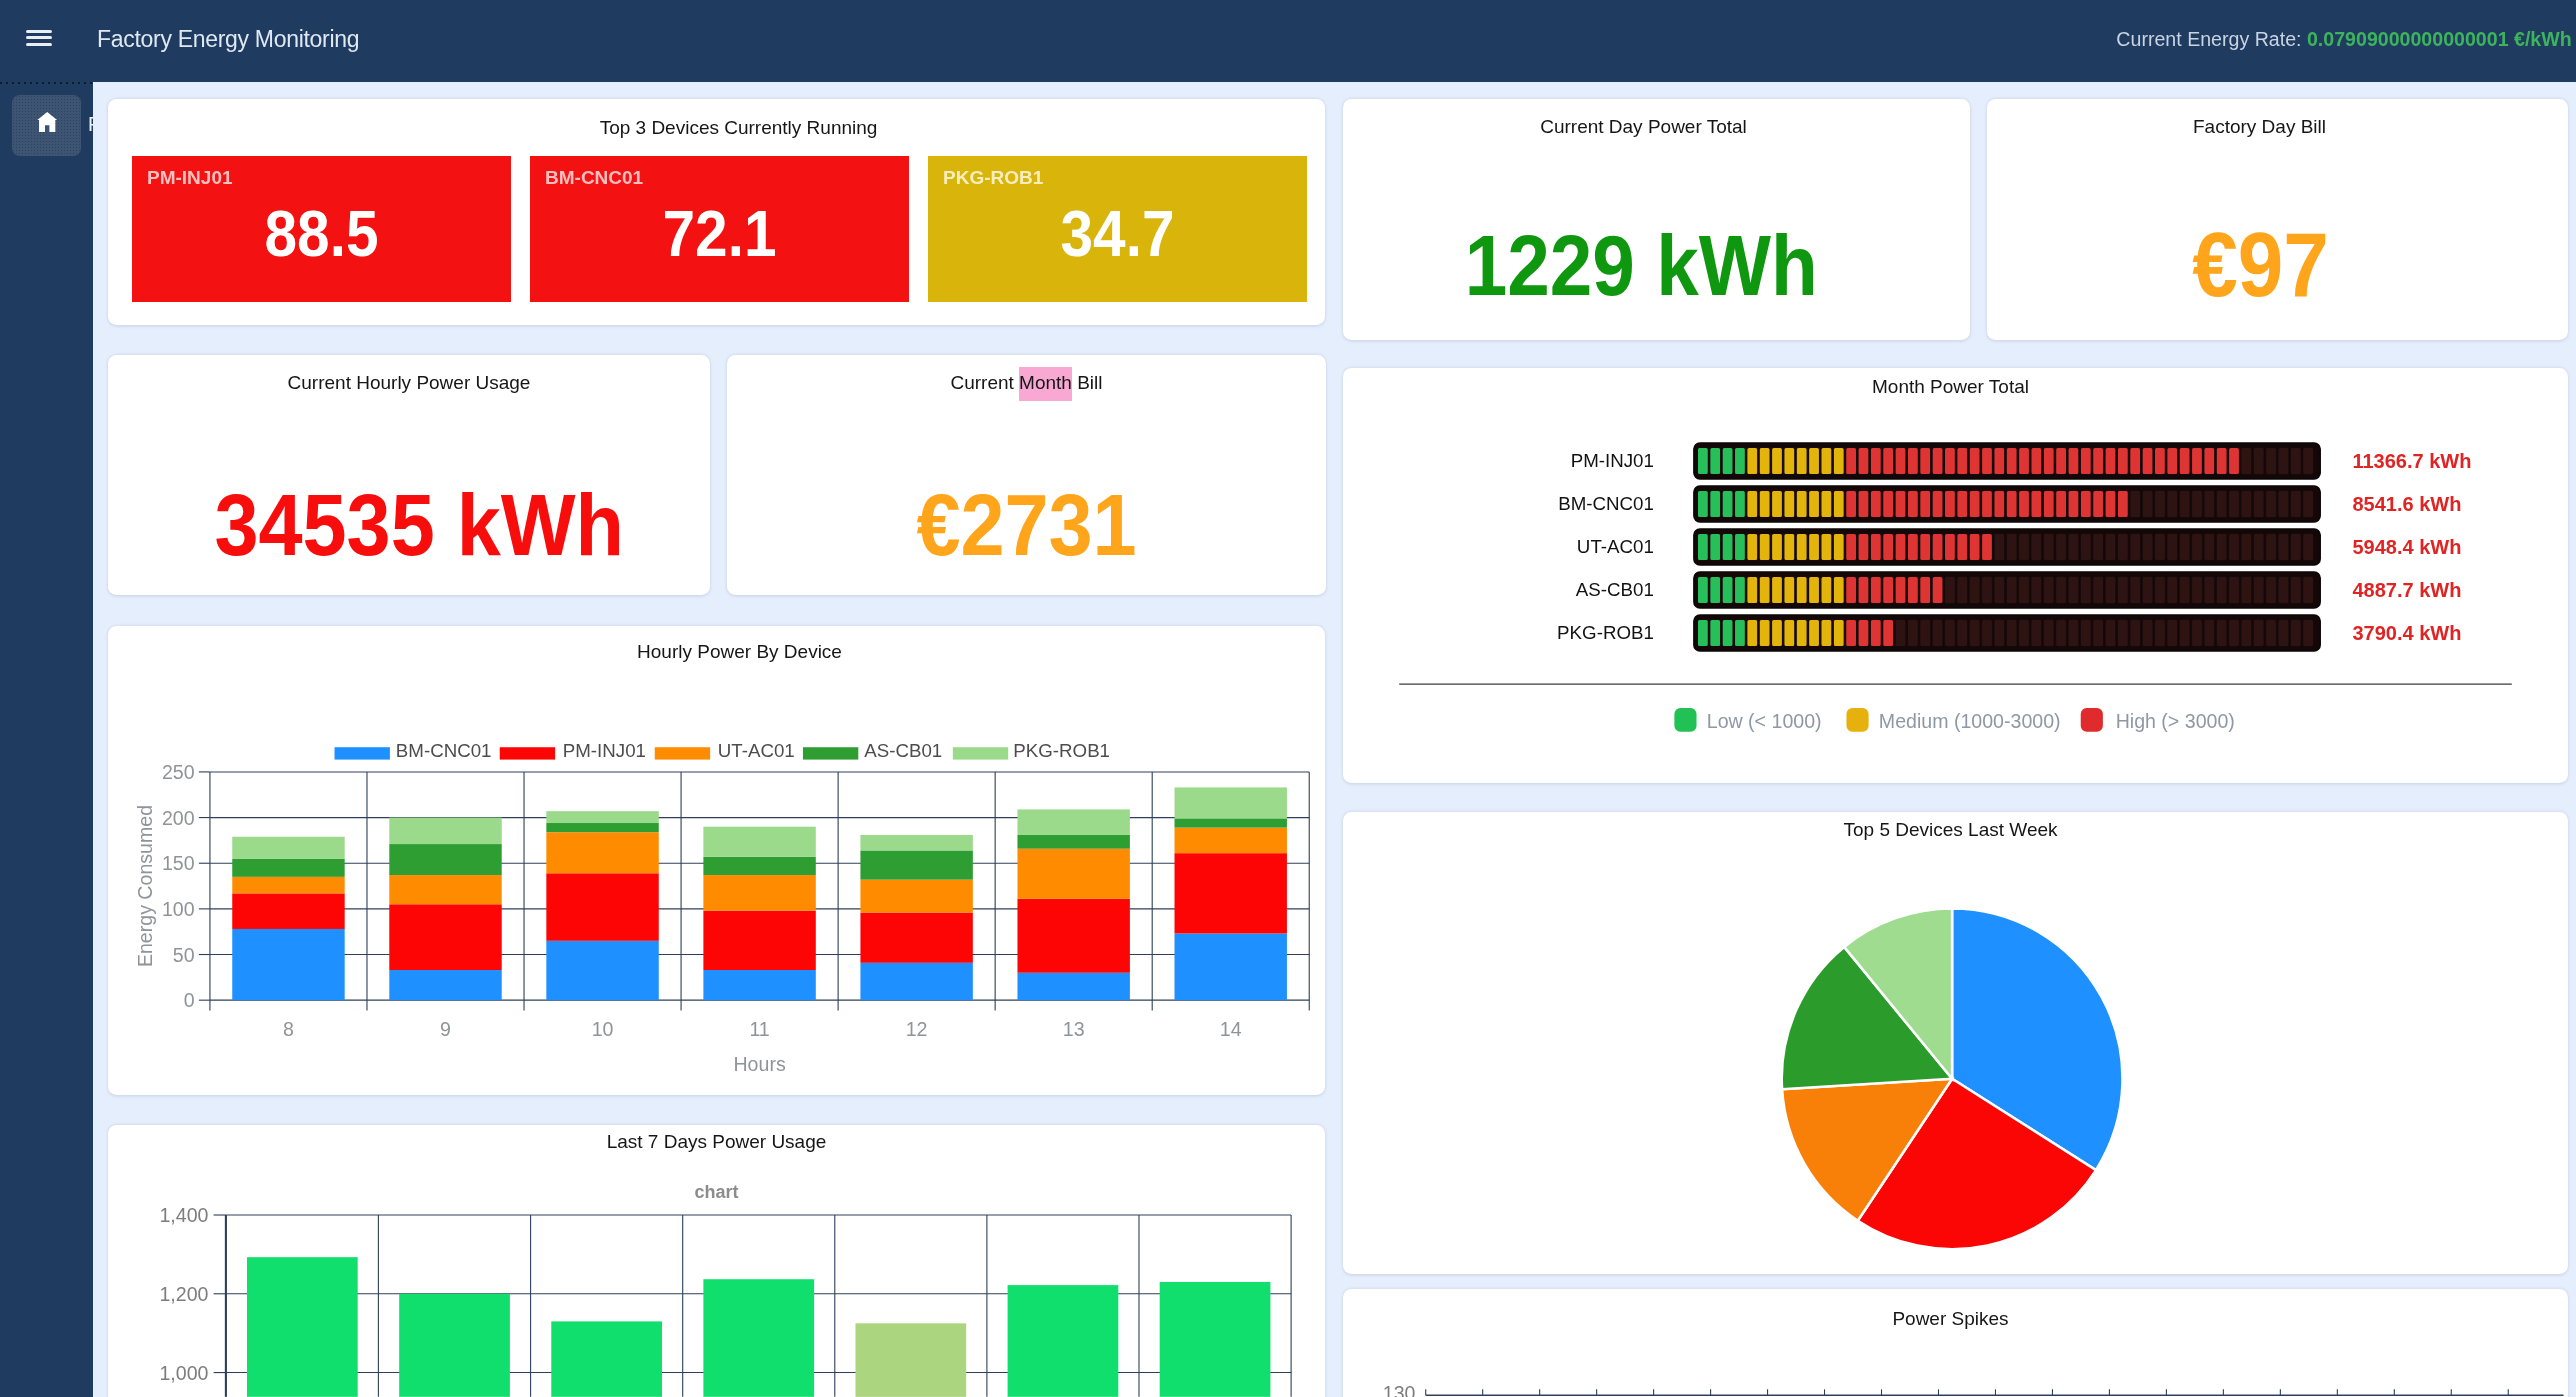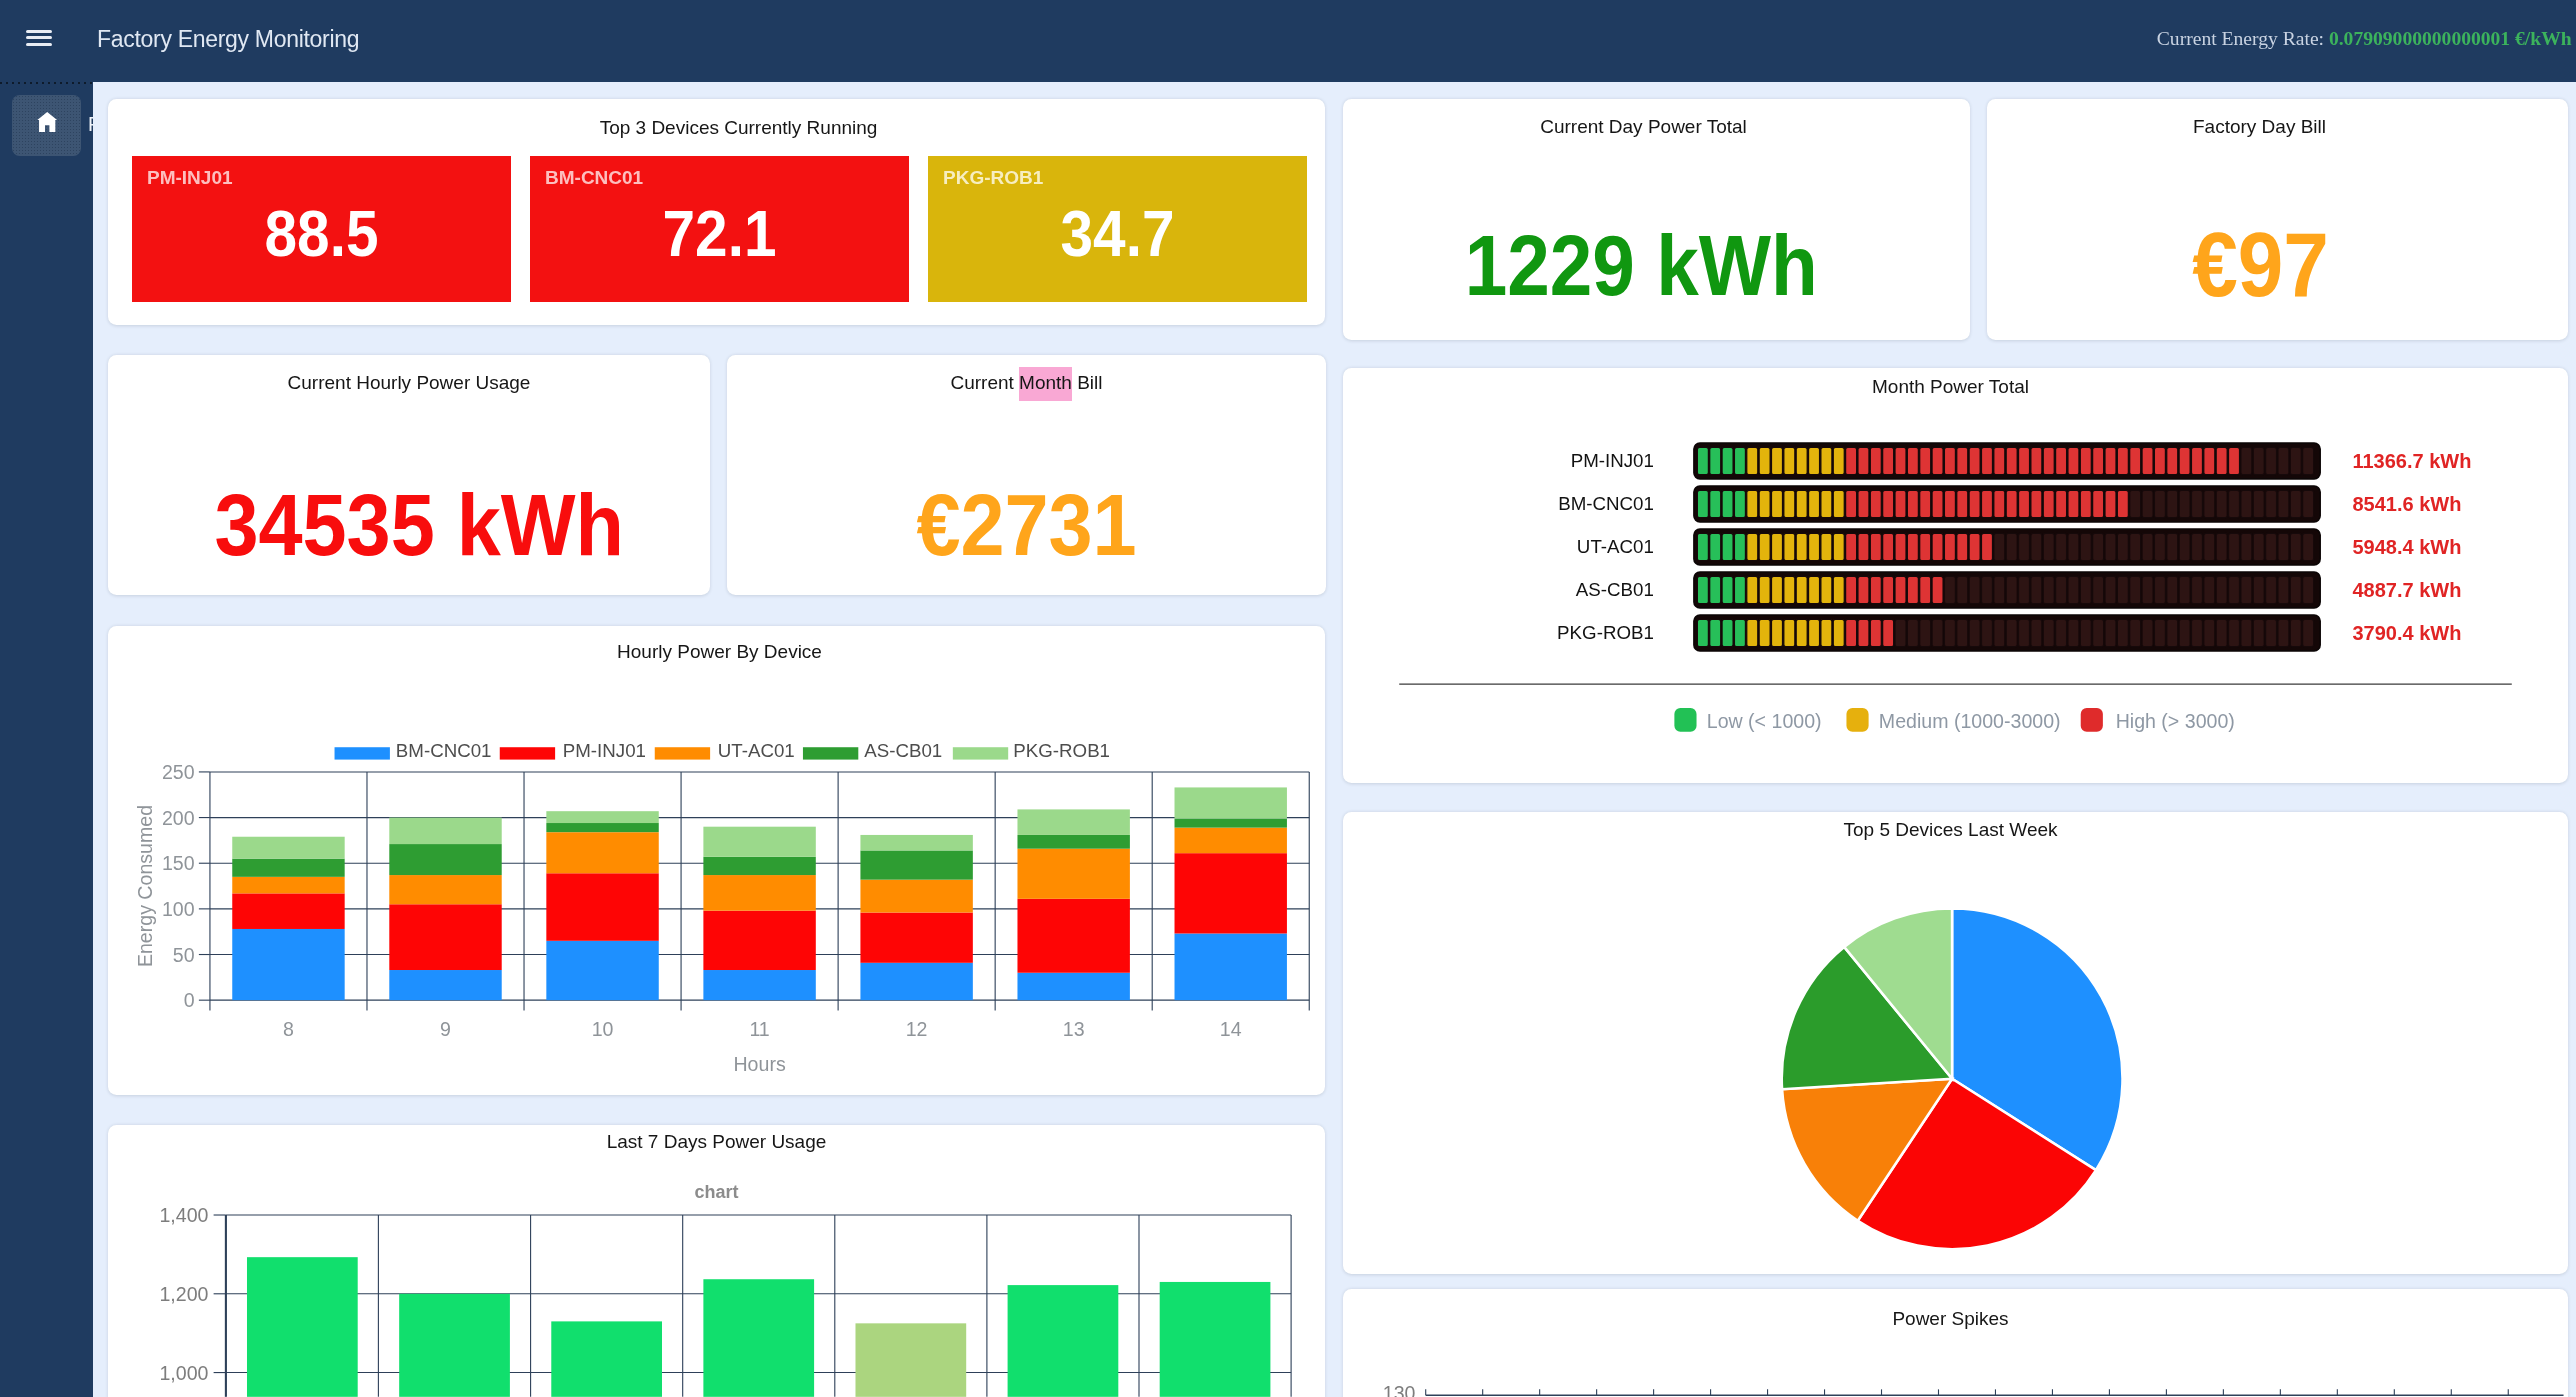--- a/index.html
+++ b/index.html
@@ -8,21 +8,21 @@
   box-shadow:0 0.9px 3.4px rgba(21,34,50,.14); }
 .ctitle { position:absolute; width:100%; text-align:center; font-size:19px; color:#161616; }
 .bignum { position:absolute; width:100%; text-align:center; font-weight:bold; }
 </style></head><body>
 
 <div class="abs" style="left:0;top:0;width:2576px;height:82px;background:#1f3b60;"></div>
 <div class="abs" style="left:25.6px;top:30px;width:26.4px;height:2.6px;background:#e9edf4;border-radius:1.7px;"></div>
 <div class="abs" style="left:25.6px;top:36px;width:26.4px;height:2.6px;background:#e9edf4;border-radius:1.7px;"></div>
 <div class="abs" style="left:25.6px;top:43px;width:26.4px;height:2.6px;background:#e9edf4;border-radius:1.7px;"></div>
 <div class="abs" style="left:97px;top:26.4px;font-size:23px;letter-spacing:-0.3px;color:#e0e8f3;">Factory Energy Monitoring</div>
-<div class="abs" style="right:4.3px;top:28px;font-size:19.6px;color:#c9d3e2;font-family:Liberation Serif, serif;">Current Energy Rate: <span style="color:#3cb35c;font-weight:bold;">0.07909000000000001 €/kWh</span></div>
+<div class="abs" style="right:4.3px;top:28px;font-size:19.6px;color:#c9d3e2;">Current Energy Rate: <span style="color:#3cb35c;font-weight:bold;">0.07909000000000001 €/kWh</span></div>
 <div class="abs" style="left:0;top:82px;width:93px;height:1315px;background:#1f3b60;overflow:hidden;">
     <div class="abs" style="left:12px;top:12.8px;width:69px;height:61px;border-radius:7.7px;background-color:#3d5573;background-image:radial-gradient(rgba(13,30,54,.33) 0.6px, transparent 0.8px);background-size:3px 3px;"></div>
     <svg class="abs" style="left:34px;top:26.4px;" width="26.4" height="28" viewBox="0 0 24 24">
       <path d="M12 3 L3 10.2 L4.6 10.2 L4.6 21 L10 21 L10 15 L14 15 L14 21 L19.4 21 L19.4 10.2 L21 10.2 Z" fill="#ffffff"></path>
     </svg>
     <div class="abs" style="left:88px;top:31px;font-size:19.6px;color:#eef2f8;">Factory</div>
   </div>
 <div class="abs" style="left:0;top:82px;width:93px;height:1.7px;background-image:repeating-linear-gradient(90deg, rgba(0,0,0,.55) 0 1.7px, transparent 1.7px 6px);"></div>
 <div class="card" style="left:108px;top:99px;width:1217px;height:226px;"></div>
 <div class="card" style="left:1343px;top:99px;width:627px;height:241px;"></div>
@@ -33,21 +33,21 @@
 <div class="card" style="left:108px;top:626px;width:1217px;height:469px;"></div>
 <div class="card" style="left:108px;top:1125px;width:1217px;height:358px;"></div>
 <div class="card" style="left:1343px;top:812px;width:1225px;height:462px;"></div>
 <div class="card" style="left:1343px;top:1289px;width:1225px;height:256px;"></div>
 <div class="ctitle" style="left:108px;top:117px;width:1217px;padding-left:44px;">Top 3 Devices Currently Running</div>
 <div class="ctitle" style="left:1330px;top:116px;width:627px;">Current Day Power Total</div>
 <div class="ctitle" style="left:1969px;top:116px;width:581px;">Factory Day Bill</div>
 <div class="ctitle" style="left:108px;top:372px;width:602px;">Current Hourly Power Usage</div>
 <div class="ctitle" style="left:727px;top:372px;width:599px;">Current <span style="background:#f9a8d4;padding:5.1px 0 7.7px;">Month</span> Bill</div>
 <div class="ctitle" style="left:1338px;top:376px;width:1225px;">Month Power Total</div>
-<div class="ctitle" style="left:101px;top:641px;width:1217px;padding-left:20px;">Hourly Power By Device</div>
+<div class="ctitle" style="left:121px;top:641px;width:1217px;padding-left:20px;">Hourly Power By Device</div>
 <div class="ctitle" style="left:108px;top:1131px;width:1217px;">Last 7 Days Power Usage</div>
 <div class="ctitle" style="left:1338px;top:819px;width:1225px;">Top 5 Devices Last Week</div>
 <div class="ctitle" style="left:1338px;top:1308px;width:1225px;">Power Spikes</div>
 <div class="abs" style="left:132px;top:156px;width:379px;height:146px;background:#f31111;"></div>
 <div class="abs" style="left:147px;top:167px;font-size:19px;font-weight:bold;color:rgba(255,235,235,.8);">PM-INJ01</div>
 <div class="abs" style="left:132px;top:201px;width:379px;text-align:center;font-size:65px;line-height:1;font-weight:bold;color:#fff;transform:scaleX(0.9);">88.5</div>
 <div class="abs" style="left:530px;top:156px;width:379px;height:146px;background:#f31111;"></div>
 <div class="abs" style="left:545px;top:167px;font-size:19px;font-weight:bold;color:rgba(255,235,235,.8);">BM-CNC01</div>
 <div class="abs" style="left:530px;top:201px;width:379px;text-align:center;font-size:65px;line-height:1;font-weight:bold;color:#fff;transform:scaleX(0.9);">72.1</div>
 <div class="abs" style="left:928px;top:156px;width:379px;height:146px;background:#d9b50c;"></div>

